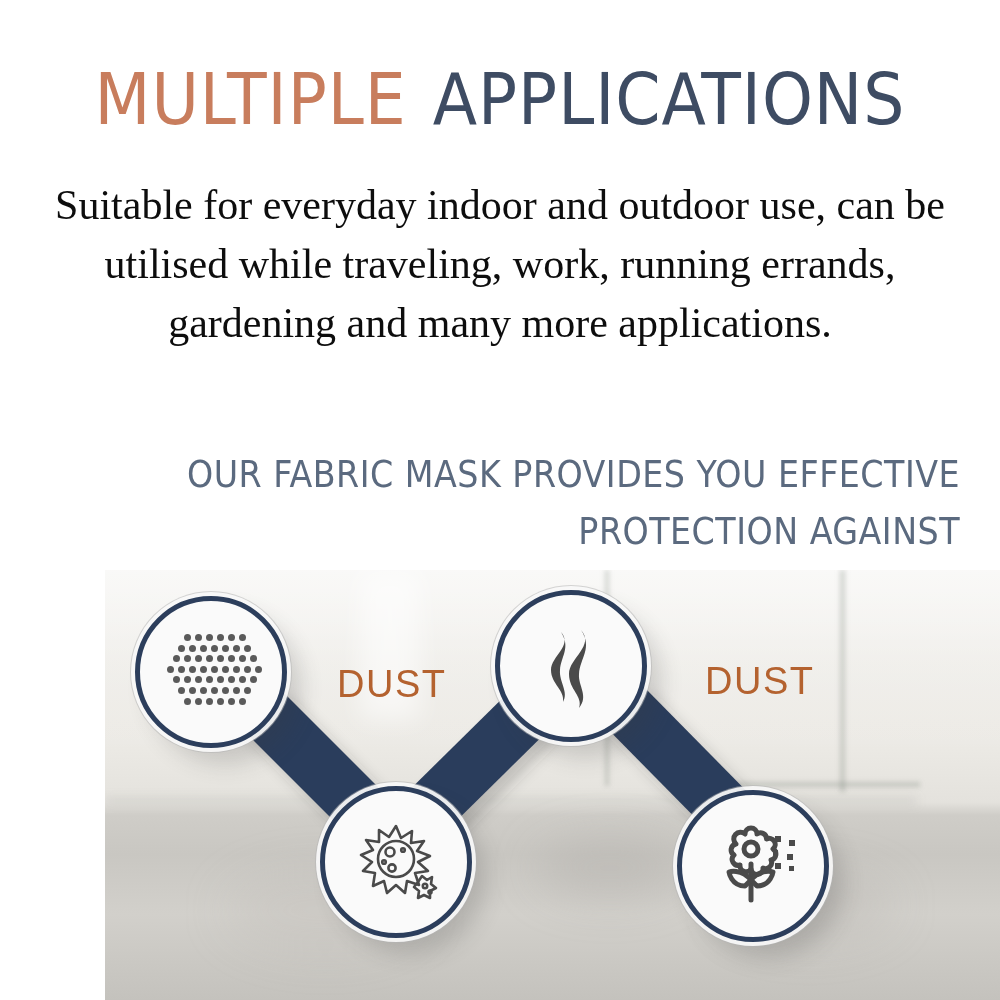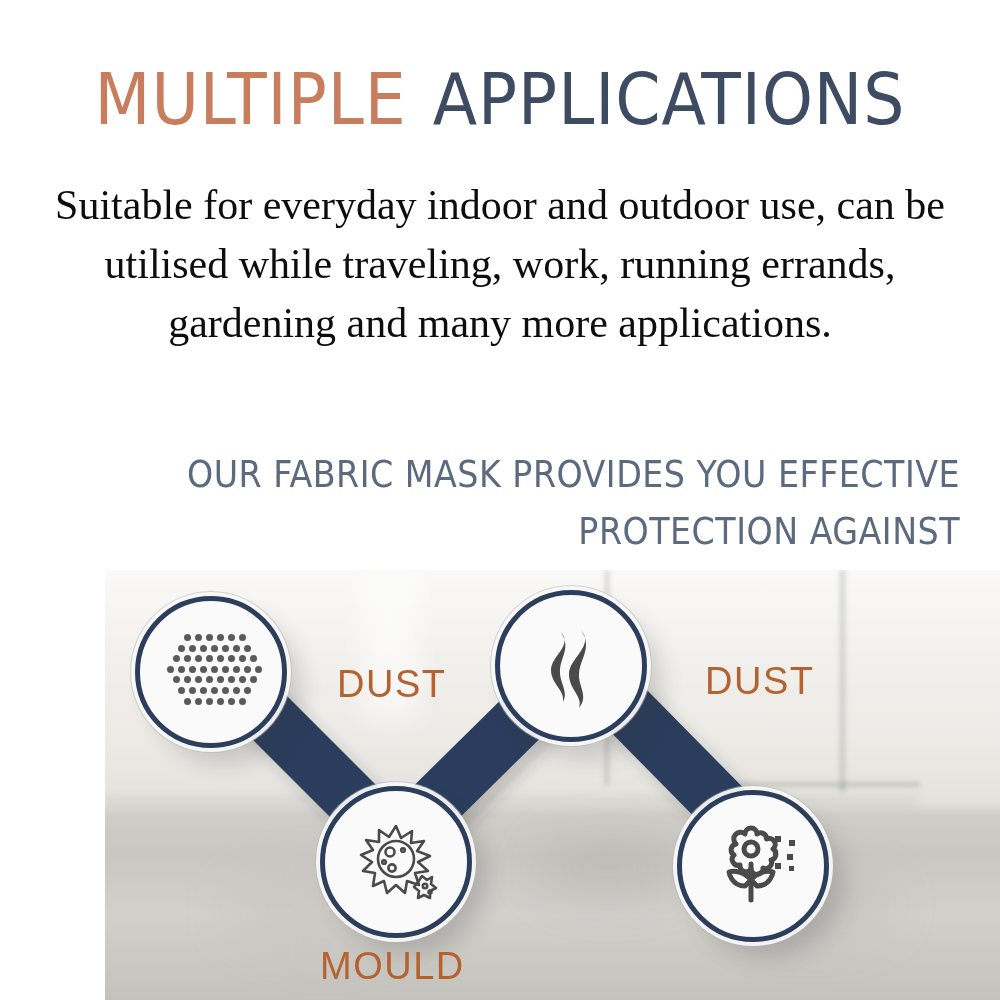--- a/index.html
+++ b/index.html
@@ -333,16 +333,15 @@
             <rect x="84" y="38" width="6" height="6"></rect>
             <rect x="72" y="47" width="6" height="6"></rect>
             <rect x="86" y="50" width="5" height="5"></rect>
           </g>
         </svg>
       </div>
     </div>
 
     <div class="lbl lbl-dust">DUST</div>
     <div class="lbl lbl-fumes">DUST</div>
-    <div class="lbl lbl-mould">MOULD</div>
   </div>
 
 </div>
 
 </body></html>

